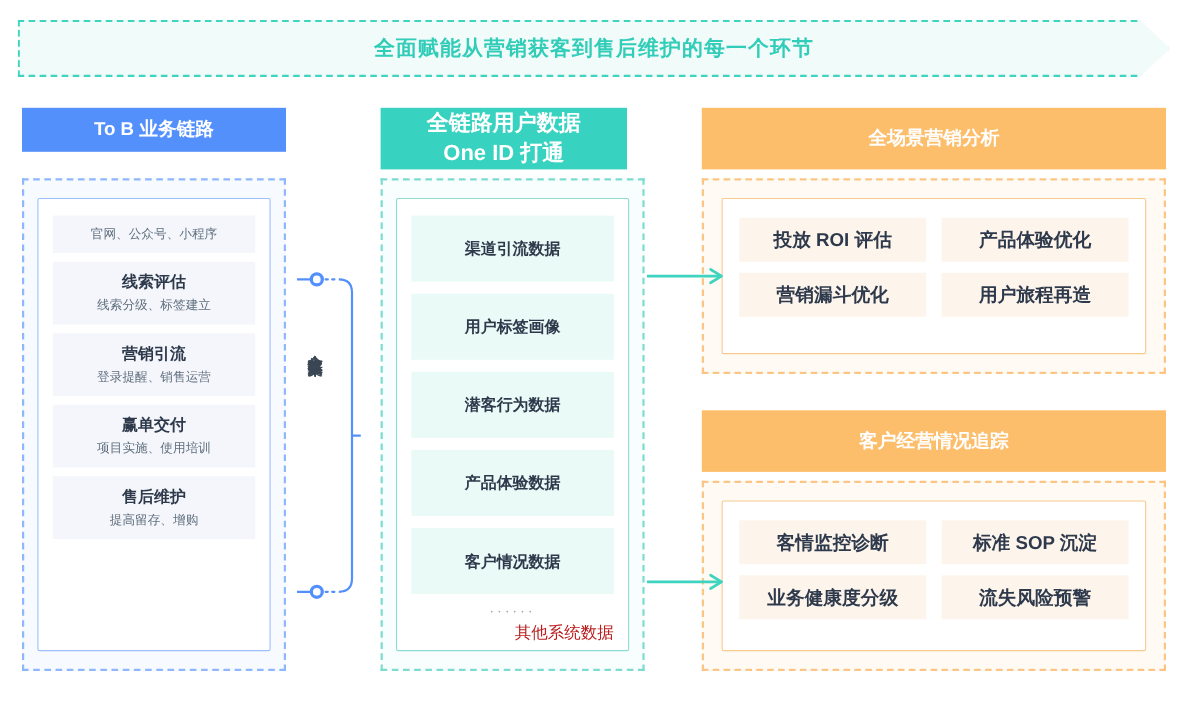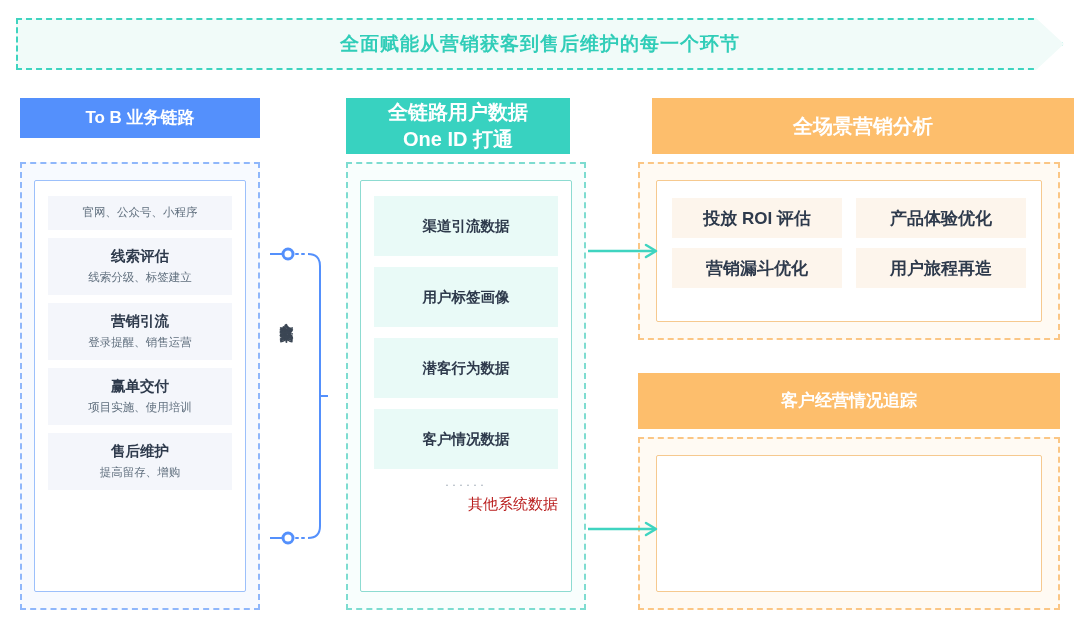--- a/index.html
+++ b/index.html
@@ -31,21 +31,21 @@
 
   
   .col-head {
     position: absolute;
     display: flex; align-items: center; justify-content: center;
     color: #ffffff; font-weight: bold; text-align: center;
     line-height: 1.35;
   }
   .head-blue   { left: 20px;  top: 98px;  width: 240px; height: 40px; background: #5490fc; font-size: 17px; }
   .head-teal   { left: 346px; top: 98px;  width: 224px; height: 56px; background: #38d2c0; font-size: 20px; }
-  .head-or-1   { left: 652px; top: 98px;  width: 422px; height: 56px; background: #fdbe6c; font-size: 20px; }
+  .head-or-1   { left: 638px; top: 98px;  width: 422px; height: 56px; background: #fdbe6c; font-size: 17px; }
   .head-or-2   { left: 638px; top: 373px; width: 422px; height: 56px; background: #fdbe6c; font-size: 17px; }
 
   
   .dash-frame { position: absolute; }
   .dash-blue  { left: 20px;  top: 162px; width: 240px; height: 448px; border: 2px dashed #8fb7fb; background: #f7faff; }
   .dash-teal  { left: 346px; top: 162px; width: 240px; height: 448px; border: 2px dashed #7ddcd0; background: #f8fefd; }
   .dash-or-a  { left: 638px; top: 162px; width: 422px; height: 178px; border: 2px dashed #fbc685; background: #fffaf3; }
   .dash-or-b  { left: 638px; top: 437px; width: 422px; height: 173px; border: 2px dashed #fbc685; background: #fffaf3; }
 
   
@@ -179,20 +179,21 @@
       <path d="M52 150 H74" stroke="#5490fc" stroke-width="2"></path>
       <path d="M68 144 L76 150 L68 156" stroke="#5490fc" stroke-width="2" fill="none" stroke-linecap="round" stroke-linejoin="round"></path>
     </svg>
   </div>
   <div class="brace-label">全方位数据采集</div>
 
   <div class="datas">
     <div class="data-card">渠道引流数据</div>
     <div class="data-card">用户标签画像</div>
     <div class="data-card">潜客行为数据</div>
+    <div class="data-card">产品体验数据</div>
     <div class="data-card">客户情况数据</div>
     <div class="ellipsis-dots">······</div>
     <div class="other-label">其他系统数据</div>
   </div>
 
   <div class="arrow-teal arrow-1">
     <svg width="72" height="16" viewBox="0 0 72 16" fill="none">
       <path d="M0 8 H66" stroke="#3fd4c0" stroke-width="2.5"></path>
       <path d="M58 2 L68 8 L58 14" stroke="#3fd4c0" stroke-width="2.5" fill="none" stroke-linecap="round" stroke-linejoin="round"></path>
     </svg>
@@ -204,14 +205,20 @@
     </svg>
   </div>
 
   <div class="tag-grid grid-a">
     <div class="tag-card">投放 ROI 评估</div>
     <div class="tag-card">产品体验优化</div>
     <div class="tag-card">营销漏斗优化</div>
     <div class="tag-card">用户旅程再造</div>
   </div>
 
+  <div class="tag-grid grid-b">
+    <div class="tag-card">客情监控诊断</div>
+    <div class="tag-card">标准 SOP 沉淀</div>
+    <div class="tag-card">业务健康度分级</div>
+    <div class="tag-card">流失风险预警</div>
+  </div>
 
 </div>
 
 </body></html>

